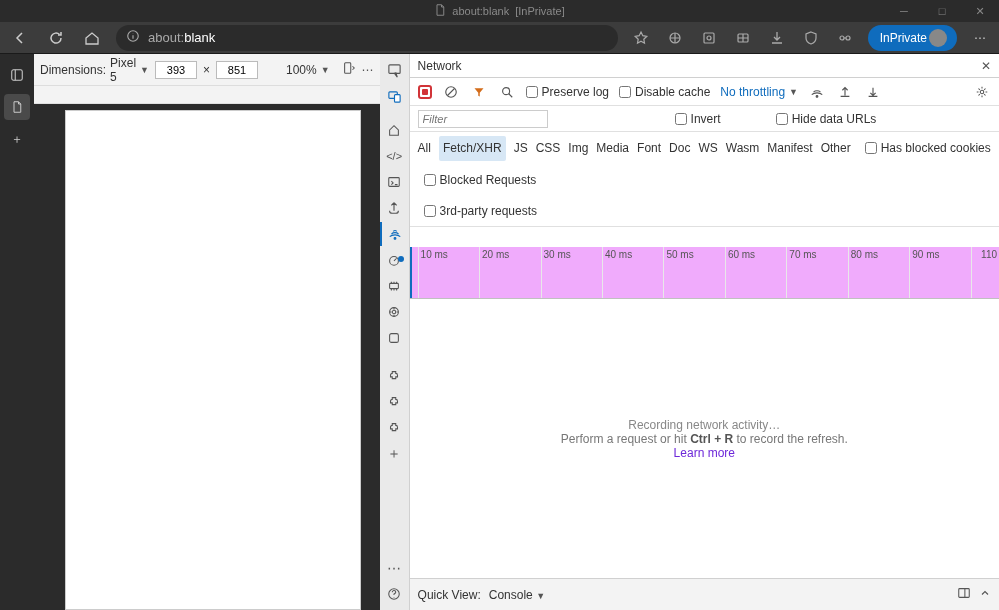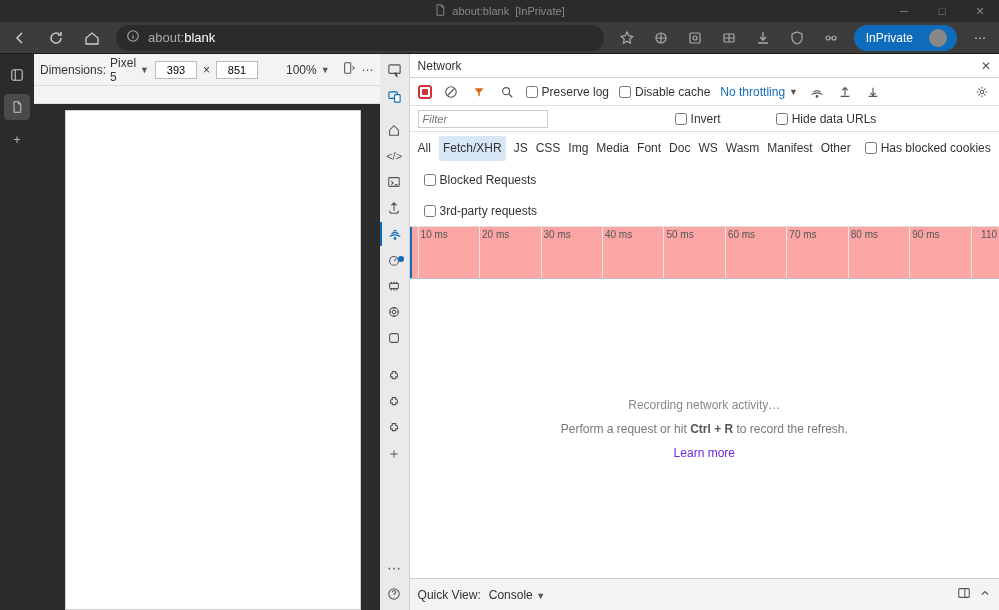--- a/index.html
+++ b/index.html
@@ -11,21 +11,21 @@
 .title-bar .win-controls span { width: 38px; height: 22px; display: flex; align-items: center; justify-content: center; color: #888; }
 .title-text { display: flex; align-items: center; gap: 6px; }
 
 
 .nav-bar { height: 32px; background: #3c3c3c; display: flex; align-items: center; padding: 0 8px; gap: 12px; border-bottom: 1px solid #1a1a1a; }
 .nav-bar .nav-btn { width: 24px; height: 24px; display: flex; align-items: center; justify-content: center; color: #ccc; }
 .nav-bar .url-bar { flex: 1; height: 26px; background: #2b2b2b; border-radius: 13px; display: flex; align-items: center; padding: 0 10px; gap: 8px; font-size: 13px; color: #ddd; }
 .nav-bar .url-bar .url-prefix { color: #aaa; }
 .nav-bar .url-bar .url-bold { color: #fff; }
 .nav-bar .star { color: #aaa; }
-.nav-bar .inprivate-pill { background: #0f6cbd; color: #fff; padding: 4px 10px 4px 12px; border-radius: 16px; font-size: 12px; display: flex; align-items: center; gap: 16px; }
+.nav-bar .inprivate-pill { background: #0f6cbd; color: #fff; padding: 4px 10px 4px 12px; border-radius: 16px; font-size: 12px; display: flex; align-items: center; gap: 2px; }
 .nav-bar .inprivate-pill .avatar { width: 18px; height: 18px; border-radius: 50%; background: #888; display: inline-block; }
 .nav-bar .tool-icon { width: 22px; height: 22px; display: flex; align-items: center; justify-content: center; color: #ccc; }
 
 
 .main { display: flex; height: calc(610px - 22px - 32px); }
 
 
 .sidebar-vertical-tabs { width: 34px; background: #2b2b2b; display: flex; flex-direction: column; align-items: center; padding-top: 8px; gap: 6px; }
 .sidebar-vertical-tabs .vtab { width: 26px; height: 26px; display: flex; align-items: center; justify-content: center; color: #ccc; border-radius: 4px; }
 .sidebar-vertical-tabs .vtab.active { background: #4a4a4a; }
@@ -71,26 +71,26 @@
 .filter-row .chk { display: flex; align-items: center; gap: 4px; padding-left: 43px; }
 .filter-row .chk input { width: 12px; height: 12px; }
 
 .types-row { padding: 4px 8px; border-bottom: 1px solid #e0e0e0; font-size: 12px; color: #333; display: flex; flex-wrap: wrap; align-items: center; gap: 8px; line-height: 1.9; }
 .types-row .type { cursor: pointer; }
 .types-row .type.selected { background: #d7e7f5; padding: 1px 4px; border-radius: 2px; }
 .types-row .chk { display: flex; align-items: center; gap: 4px; margin-left: 6px;}
 .types-row .chk input { width: 12px; height: 12px; }
 .types-row .row2 { width: 100%; display: flex; align-items: center; gap: 6px;}
 
-.timing-ruler { height: 52px; border-bottom: 1px solid #c0c0c0; display: flex; font-size: 10px; color: #555; position: relative; background: #fca5a5; }
+.timing-ruler { height: 52px; border-bottom: 1px solid #c0c0c0; display: flex; font-size: 10px; color: #555; position: relative; background: #f0abfc; margin-top: 20px; }
 .timing-ruler .tick-vert { position: absolute; left: 0; top: 0; bottom: 0; width: 2px; background: #0f6cbd; }
 .timing-ruler .tick { flex: 1; border-left: 1px solid #e8e8e8; padding-left: 2px; padding-top: 2px; }
 .timing-ruler .pad { width: 8px; }
 
-.empty-area { flex: 1; display: flex; flex-direction: column; align-items: center; justify-content: center; color: #888; font-size: 12px; gap: 10px; }
+.empty-area { flex: 1; display: flex; flex-direction: column; align-items: center; justify-content: center; color: #888; font-size: 12px; gap: 0; }
 .empty-area .line2 { color: #777; }
 .empty-area .kbd { font-weight: bold; color: #555; }
 .empty-area a { color: #6d28d9; text-decoration: none; }
 
 .quickview { height: 32px; border-top: 1px solid #d0d0d0; display: flex; align-items: center; padding: 0 8px; gap: 8px; font-size: 12px; color: #333; background: #f3f3f3; }
 .quickview .spacer { flex: 1; }
 .tri { font-size: 9px; color: #555; }
 </style>
 </head>
 <body>

